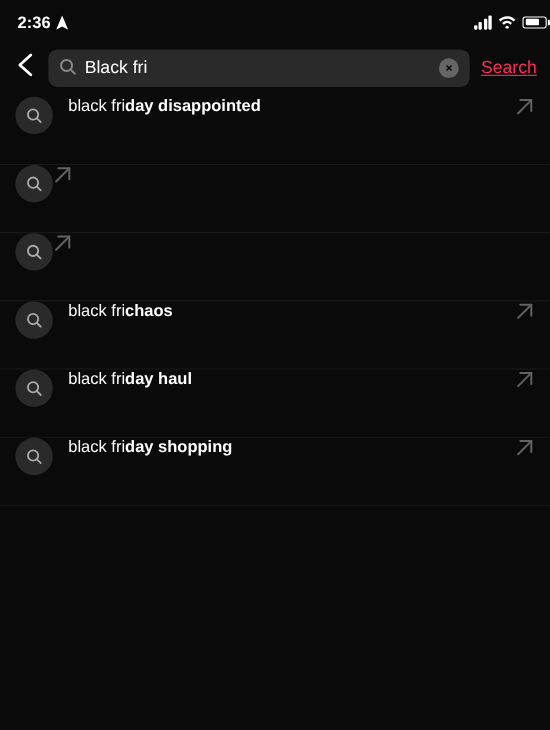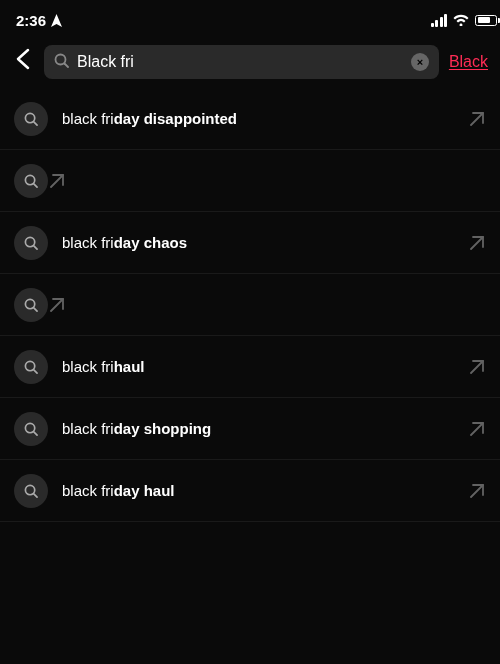--- a/index.html
+++ b/index.html
@@ -150,21 +150,20 @@
       text-underline-offset: 2px;
     }
 
     .suggestions-list {
       list-style: none;
       padding: 0;
     }
 
     .suggestion-item {
       display: flex;
-      align-items: center;
       padding: 0 14px;
       height: 62px;
       cursor: pointer;
       border-bottom: 1px solid #1a1a1a;
     }
 
     .suggestion-search-icon {
       width: 34px;
       height: 34px;
       background-color: #2a2a2a;
@@ -243,21 +242,21 @@
       <svg width="15" height="15" viewBox="0 0 15 15" fill="none">
         <circle cx="6.5" cy="6.5" r="5" stroke="#888888" stroke-width="1.8"></circle>
         <line x1="10.5" y1="10.5" x2="14" y2="14" stroke="#888888" stroke-width="1.8" stroke-linecap="round"></line>
       </svg>
     </span>
     <input class="search-input" type="text" value="Black fri" style="">
     <div class="clear-button">
       <span>×</span>
     </div>
   </div>
-  <div class="search-btn">Black</div>
+  <div class="search-btn">Search</div>
 </div>
 
 <ul class="suggestions-list">
 
   <li class="suggestion-item">
     <div class="suggestion-search-icon">
       <svg width="14" height="14" viewBox="0 0 15 15" fill="none">
         <circle cx="6.5" cy="6.5" r="5" stroke="#aaaaaa" stroke-width="1.8"></circle>
         <line x1="10.5" y1="10.5" x2="14" y2="14" stroke="#aaaaaa" stroke-width="1.8" stroke-linecap="round"></line>
       </svg>
@@ -281,63 +280,64 @@
       </svg>
     </div>
     <div class="arrow-icon">
       <svg class="arrow-svg" width="16" height="16" viewBox="0 0 16 16" fill="none">
         <line x1="14" y1="2" x2="2" y2="14" stroke="#888" stroke-width="1.8" stroke-linecap="round"></line>
         <path d="M4 2H14V12" stroke="#888" stroke-width="1.8" stroke-linecap="round" stroke-linejoin="round"></path>
       </svg>
     </div>
   </li>
 
+
+
+  <li class="suggestion-item">
+    <div class="suggestion-search-icon">
+      <svg width="14" height="14" viewBox="0 0 15 15" fill="none">
+        <circle cx="6.5" cy="6.5" r="5" stroke="#aaaaaa" stroke-width="1.8"></circle>
+        <line x1="10.5" y1="10.5" x2="14" y2="14" stroke="#aaaaaa" stroke-width="1.8" stroke-linecap="round"></line>
+      </svg>
+    </div>
+    <div class="arrow-icon">
+      <svg class="arrow-svg" width="16" height="16" viewBox="0 0 16 16" fill="none">
+        <line x1="14" y1="2" x2="2" y2="14" stroke="#888" stroke-width="1.8" stroke-linecap="round"></line>
+        <path d="M4 2H14V12" stroke="#888" stroke-width="1.8" stroke-linecap="round" stroke-linejoin="round"></path>
+      </svg>
+    </div>
+  </li>
+
   <li class="suggestion-item">
     <div class="suggestion-search-icon">
       <svg width="14" height="14" viewBox="0 0 15 15" fill="none">
         <circle cx="6.5" cy="6.5" r="5" stroke="#aaaaaa" stroke-width="1.8"></circle>
         <line x1="10.5" y1="10.5" x2="14" y2="14" stroke="#aaaaaa" stroke-width="1.8" stroke-linecap="round"></line>
       </svg>
     </div>
     <div class="suggestion-text">
-      black fri<span class="bold-part">day chaos</span>
-    </div>
-    <div class="arrow-icon">
-      <svg class="arrow-svg" width="16" height="16" viewBox="0 0 16 16" fill="none">
-        <line x1="14" y1="2" x2="2" y2="14" stroke="#888" stroke-width="1.8" stroke-linecap="round"></line>
-        <path d="M4 2H14V12" stroke="#888" stroke-width="1.8" stroke-linecap="round" stroke-linejoin="round"></path>
-      </svg>
-    </div>
-  </li>
-
-
-  <li class="suggestion-item">
-    <div class="suggestion-search-icon">
-      <svg width="14" height="14" viewBox="0 0 15 15" fill="none">
-        <circle cx="6.5" cy="6.5" r="5" stroke="#aaaaaa" stroke-width="1.8"></circle>
-        <line x1="10.5" y1="10.5" x2="14" y2="14" stroke="#aaaaaa" stroke-width="1.8" stroke-linecap="round"></line>
-      </svg>
+      black fri<span class="bold-part">chaos</span>
     </div>
     <div class="arrow-icon">
       <svg class="arrow-svg" width="16" height="16" viewBox="0 0 16 16" fill="none">
         <line x1="14" y1="2" x2="2" y2="14" stroke="#888" stroke-width="1.8" stroke-linecap="round"></line>
         <path d="M4 2H14V12" stroke="#888" stroke-width="1.8" stroke-linecap="round" stroke-linejoin="round"></path>
       </svg>
     </div>
   </li>
 
   <li class="suggestion-item">
     <div class="suggestion-search-icon">
       <svg width="14" height="14" viewBox="0 0 15 15" fill="none">
         <circle cx="6.5" cy="6.5" r="5" stroke="#aaaaaa" stroke-width="1.8"></circle>
         <line x1="10.5" y1="10.5" x2="14" y2="14" stroke="#aaaaaa" stroke-width="1.8" stroke-linecap="round"></line>
       </svg>
     </div>
     <div class="suggestion-text">
-      black fri<span class="bold-part">haul</span>
+      black fri<span class="bold-part">day haul</span>
     </div>
     <div class="arrow-icon">
       <svg class="arrow-svg" width="16" height="16" viewBox="0 0 16 16" fill="none">
         <line x1="14" y1="2" x2="2" y2="14" stroke="#888" stroke-width="1.8" stroke-linecap="round"></line>
         <path d="M4 2H14V12" stroke="#888" stroke-width="1.8" stroke-linecap="round" stroke-linejoin="round"></path>
       </svg>
     </div>
   </li>
 
   <li class="suggestion-item">
@@ -351,31 +351,13 @@
       black fri<span class="bold-part">day shopping</span>
     </div>
     <div class="arrow-icon">
       <svg class="arrow-svg" width="16" height="16" viewBox="0 0 16 16" fill="none">
         <line x1="14" y1="2" x2="2" y2="14" stroke="#888" stroke-width="1.8" stroke-linecap="round"></line>
         <path d="M4 2H14V12" stroke="#888" stroke-width="1.8" stroke-linecap="round" stroke-linejoin="round"></path>
       </svg>
     </div>
   </li>
 
-  <li class="suggestion-item">
-    <div class="suggestion-search-icon">
-      <svg width="14" height="14" viewBox="0 0 15 15" fill="none">
-        <circle cx="6.5" cy="6.5" r="5" stroke="#aaaaaa" stroke-width="1.8"></circle>
-        <line x1="10.5" y1="10.5" x2="14" y2="14" stroke="#aaaaaa" stroke-width="1.8" stroke-linecap="round"></line>
-      </svg>
-    </div>
-    <div class="suggestion-text">
-      black fri<span class="bold-part">day haul</span>
-    </div>
-    <div class="arrow-icon">
-      <svg class="arrow-svg" width="16" height="16" viewBox="0 0 16 16" fill="none">
-        <line x1="14" y1="2" x2="2" y2="14" stroke="#888" stroke-width="1.8" stroke-linecap="round"></line>
-        <path d="M4 2H14V12" stroke="#888" stroke-width="1.8" stroke-linecap="round" stroke-linejoin="round"></path>
-      </svg>
-    </div>
-  </li>
-
 </ul>
 
 </body></html>

